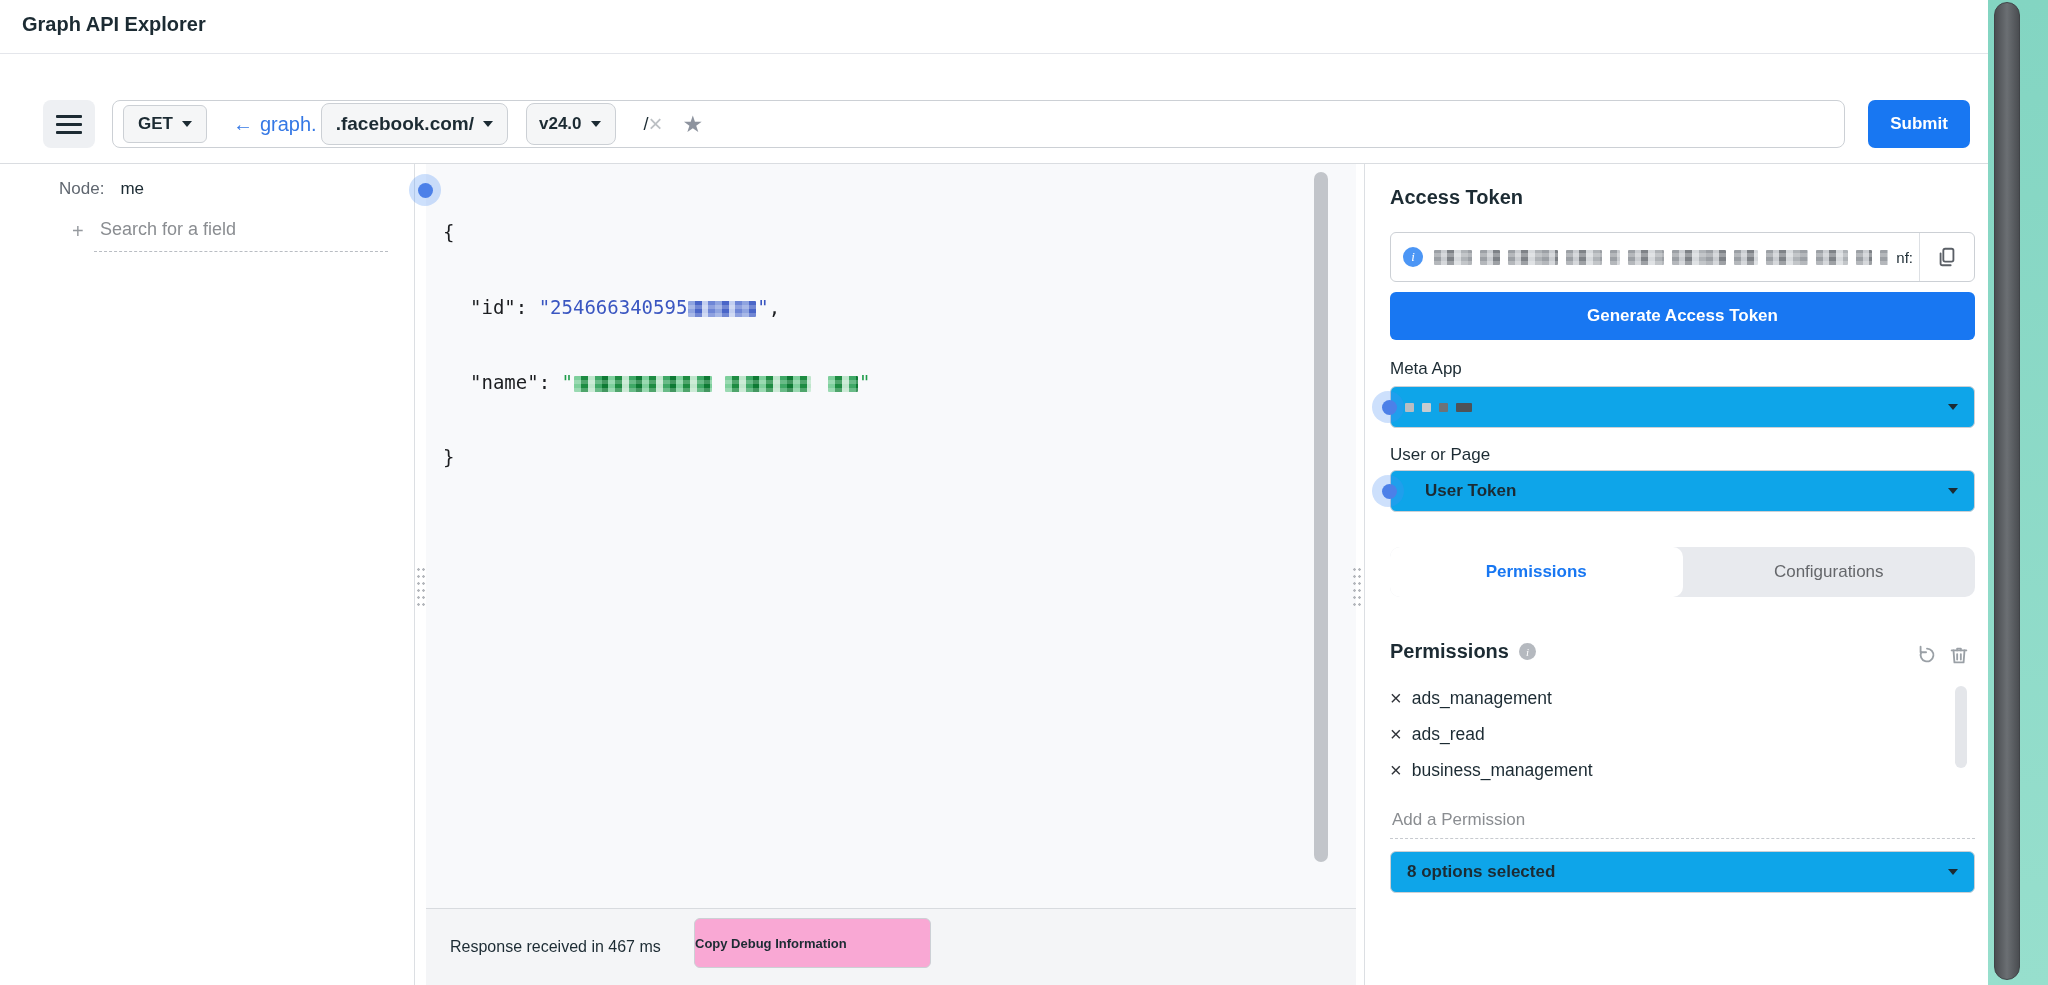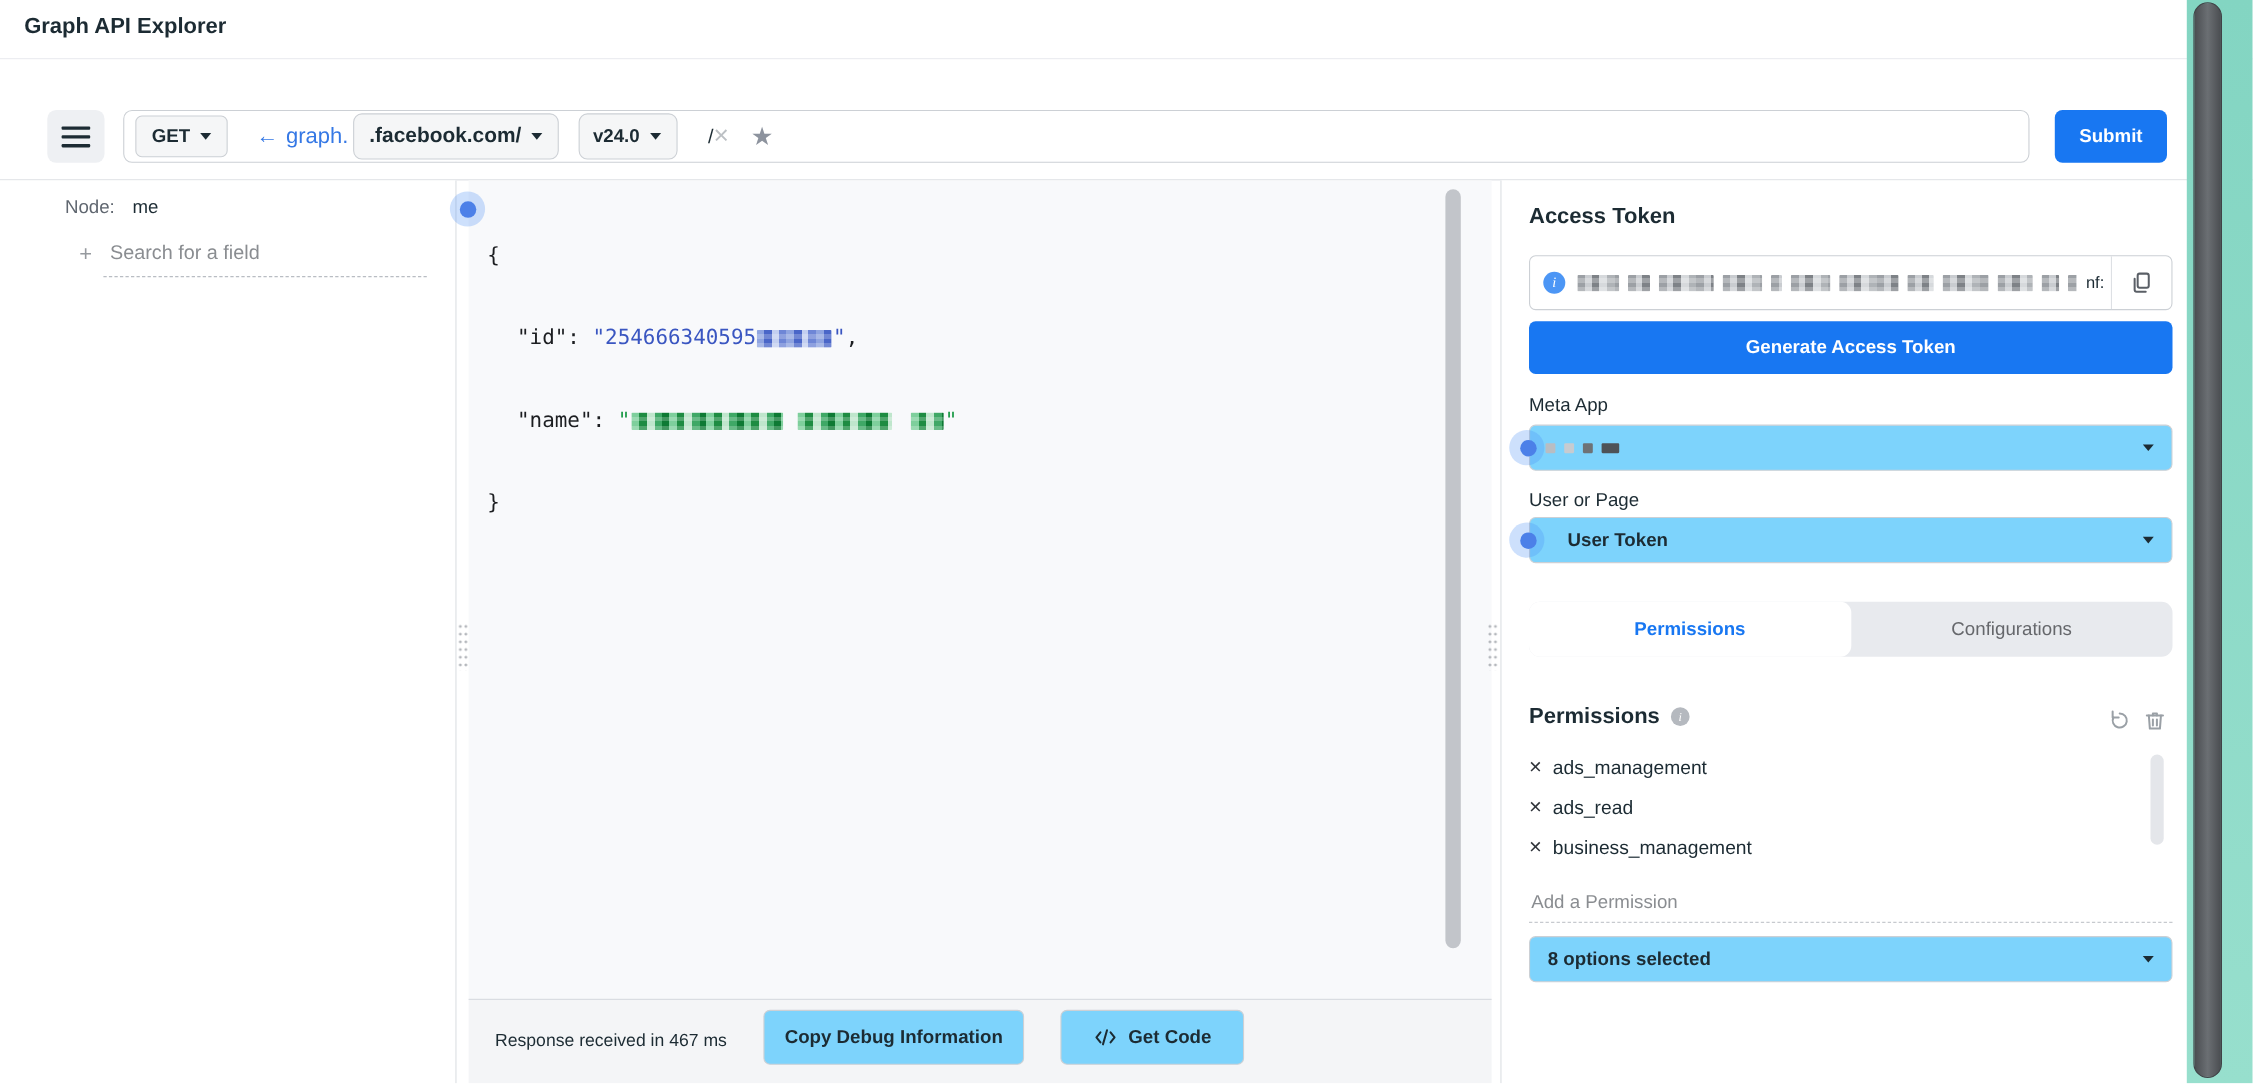--- a/index.html
+++ b/index.html
@@ -51,37 +51,37 @@
     repeating-linear-gradient(90deg,#8fa4e0 0 7px,#4a66c8 7px 14px,#c3cff0 14px 20px,#6e86d6 20px 27px);}
   .pxgr{background:repeating-linear-gradient(0deg,rgba(255,255,255,.22) 0 4px,rgba(0,0,0,0) 4px 8px),
     repeating-linear-gradient(90deg,#7ecf9c 0 7px,#1e8c42 7px 14px,#bfe6cc 14px 21px,#3fa866 21px 28px,#0e7a34 28px 34px);}
   .pxg{background:repeating-linear-gradient(0deg,rgba(255,255,255,.25) 0 4px,rgba(0,0,0,0) 4px 8px),
     repeating-linear-gradient(90deg,#9ca0a5 0 7px,#c9ccd0 7px 13px,#7e8287 13px 20px,#d6d9dc 20px 27px,#afb3b7 27px 34px);}
   .halo{width:32px;height:32px;border-radius:50%;background:rgba(77,142,245,.28);}
   .bdot{width:15px;height:15px;border-radius:50%;background:#4c80e8;}
   .cmscroll{left:1314px;top:172px;width:14px;height:690px;background:#c2c5ca;border-radius:7px;cursor:pointer;}
   .rfooter{left:426px;top:908px;width:930px;height:77px;background:#f4f5f7;border-top:1px solid #d8dbdf;box-sizing:border-box;}
   .status{left:450px;top:938px;font-size:16px;color:#1c2b33;}
-  .fbtn{background:#7dd3fc;border:1px solid #ccd0d5;border-radius:6px;font-weight:700;font-size:17px;
-    color:#1c2b33;display:flex;align-items:center;justify-content:center;gap:10px;box-sizing:border-box;cursor:pointer;}
+  .fbtn{background:#f9a8d4;border:1px solid #ccd0d5;border-radius:6px;font-weight:700;font-size:13px;
+    color:#1c2b33;display:flex;align-items:center;gap:10px;box-sizing:border-box;cursor:pointer;}
   
   .rpanel{left:1364px;top:164px;width:624px;height:821px;background:#fff;border-left:1px solid #dcdfe3;box-sizing:border-box;}
   .h2{font-size:20px;font-weight:700;color:#1c2b33;}
   .lbl{font-size:17px;color:#1c2b33;}
   .tokenbox{left:1390px;top:232px;width:585px;height:50px;border:1px solid #ccd0d5;border-radius:6px;
     background:#fff;display:flex;align-items:center;box-sizing:border-box;cursor:text;}
   .infoblue{margin-left:12px;width:20px;height:20px;border-radius:50%;background:#4c96f5;color:#fff;
     font-size:13px;font-style:italic;font-family:"Liberation Serif",serif;display:flex;align-items:center;justify-content:center;flex:none;}
   .tokredact{flex:1;margin:0 8px 0 10px;display:flex;gap:6px;align-items:center;overflow:hidden;}
   .tokredact .px{height:15px;flex:none;}
   .toktail{font-size:15px;margin-right:6px;color:#1c2b33;}
   .copyzone{width:54px;align-self:stretch;border-left:1px solid #dde0e4;display:flex;align-items:center;justify-content:center;cursor:pointer;}
   .genbtn{left:1390px;top:292px;width:585px;height:48px;background:#1877f2;border-radius:6px;color:#fff;
     font-weight:700;font-size:17px;display:flex;align-items:center;justify-content:center;cursor:pointer;}
-  .dd{width:585px;height:42px;background:#7dd3fc;border:1px solid #ccd0d5;border-radius:6px;
+  .dd{width:585px;height:42px;background:#0ea5e9;border:1px solid #ccd0d5;border-radius:6px;
     display:flex;align-items:center;box-sizing:border-box;cursor:pointer;position:absolute;left:1390px;}
   .dd .caret{position:absolute;right:16px;}
   .appredact{display:flex;gap:8px;margin-left:14px;align-items:center;}
   .appredact span{display:inline-block;height:9px;border-radius:1px;}
   .tabs{left:1390px;top:547px;width:585px;height:50px;background:#e8eaee;border-radius:10px;display:flex;}
   .tab{flex:1;display:flex;align-items:center;justify-content:center;font-size:17px;cursor:pointer;}
   .tab.active{background:#fff;border-radius:10px;color:#1877f2;font-weight:700;}
   .tab.inactive{color:#65676b;}
   .permhead{left:1390px;top:640px;display:flex;align-items:center;gap:10px;}
   .infogray{width:17px;height:17px;border-radius:50%;background:#b5b9bf;color:#fff;font-size:11px;
@@ -154,28 +154,20 @@
     <div class="ind"><span>"name": </span><span class="grn">"</span><span class="px pxgr" style="width:138px;"></span><span class="px pxgr" style="width:86px;margin-left:12px;"></span><span class="px pxgr" style="width:30px;margin-left:16px;"></span><span class="grn">"</span></div>
     <div><span>}</span></div>
   </div>
   <div class="a cmscroll"></div>
 
   <div class="a rfooter"></div>
   <div class="a status">Response received in 467 ms</div>
   <div class="a fbtn" style="left:694px;top:918px;width:237px;height:50px;">
     <span>Copy Debug Information</span>
   </div>
-  <div class="a fbtn" style="left:964px;top:918px;width:167px;height:50px;">
-    <svg class="icon-svg" width="22" height="22" viewBox="0 0 24 24" fill="none" stroke="#1c2b33" stroke-width="2" stroke-linecap="round" stroke-linejoin="round">
-        <path d="M7 7l-4 5 4 5"></path>
-        <path d="M17 7l4 5-4 5"></path>
-        <path d="M13.5 5l-4 14"></path>
-      </svg>
-    <span>Get Code</span>
-  </div>
 
   <div class="a dots" style="left:1352px;top:566px;"></div>
 
   <div class="a rpanel"></div>
   <div class="a h2" style="left:1390px;top:186px;">Access Token</div>
 
   <div class="a tokenbox">
     <span class="infoblue">i</span>
     <span class="tokredact">
       <span class="px pxg" style="width:38px;"></span>

